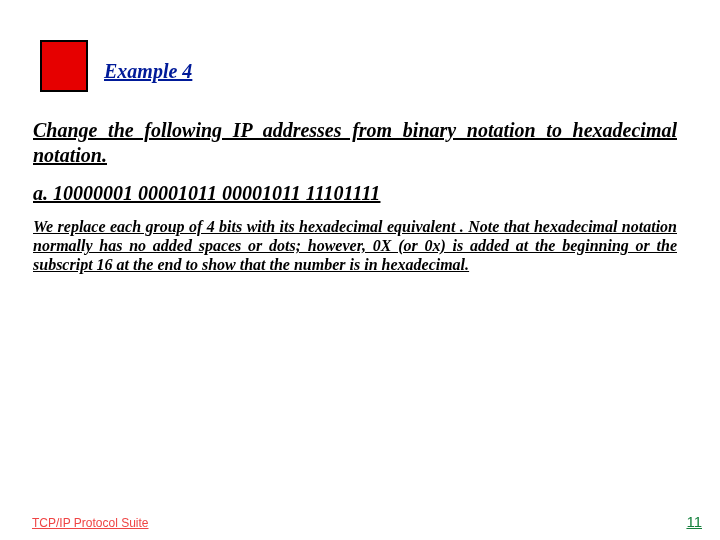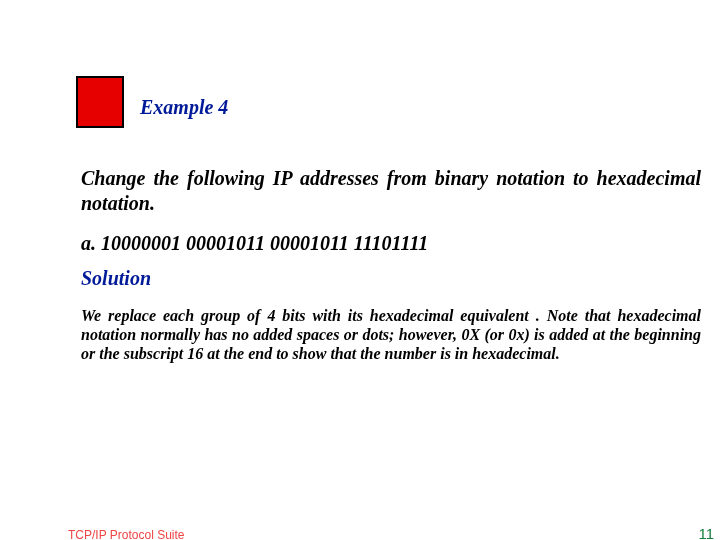--- a/index.html
+++ b/index.html
@@ -1,15 +1,15 @@
 <!DOCTYPE html>
 <html><head>
 <meta charset="utf-8">
 <style>
-  * { margin: 16px; padding: 0; box-sizing: border-box; }
+  * { margin: 4px; padding: 0; box-sizing: border-box; text-decoration: underline; }
   body {
     width: 720px;
     height: 540px;
     background: #fff;
     font-family: "Times New Roman", Times, serif;
     position: relative;
     overflow: hidden;
   }
   .red-box {
     position: absolute;
@@ -96,20 +96,19 @@
 <div class="red-box"></div>
 
 <div class="example-title">Example 4</div>
 
 <div class="content">
 
   <p class="prompt">Change the following IP addresses from binary notation to hexadecimal notation.</p>
 
   <p class="item">a. 10000001 00001011 00001011 11101111</p>
 
-  <p class="solution-head">Solution</p>
   <p class="solution-body">We replace each group of 4 bits with its hexadecimal equivalent . Note that hexadecimal notation normally has no added spaces or dots; however, 0X (or 0x) is added at the beginning or the subscript 16 at the end to show that the number is in hexadecimal.</p>
 
 
 </div>
 
 <div class="footer-left">TCP/IP Protocol Suite</div>
 <div class="footer-right">11</div>
 
 </body></html>

